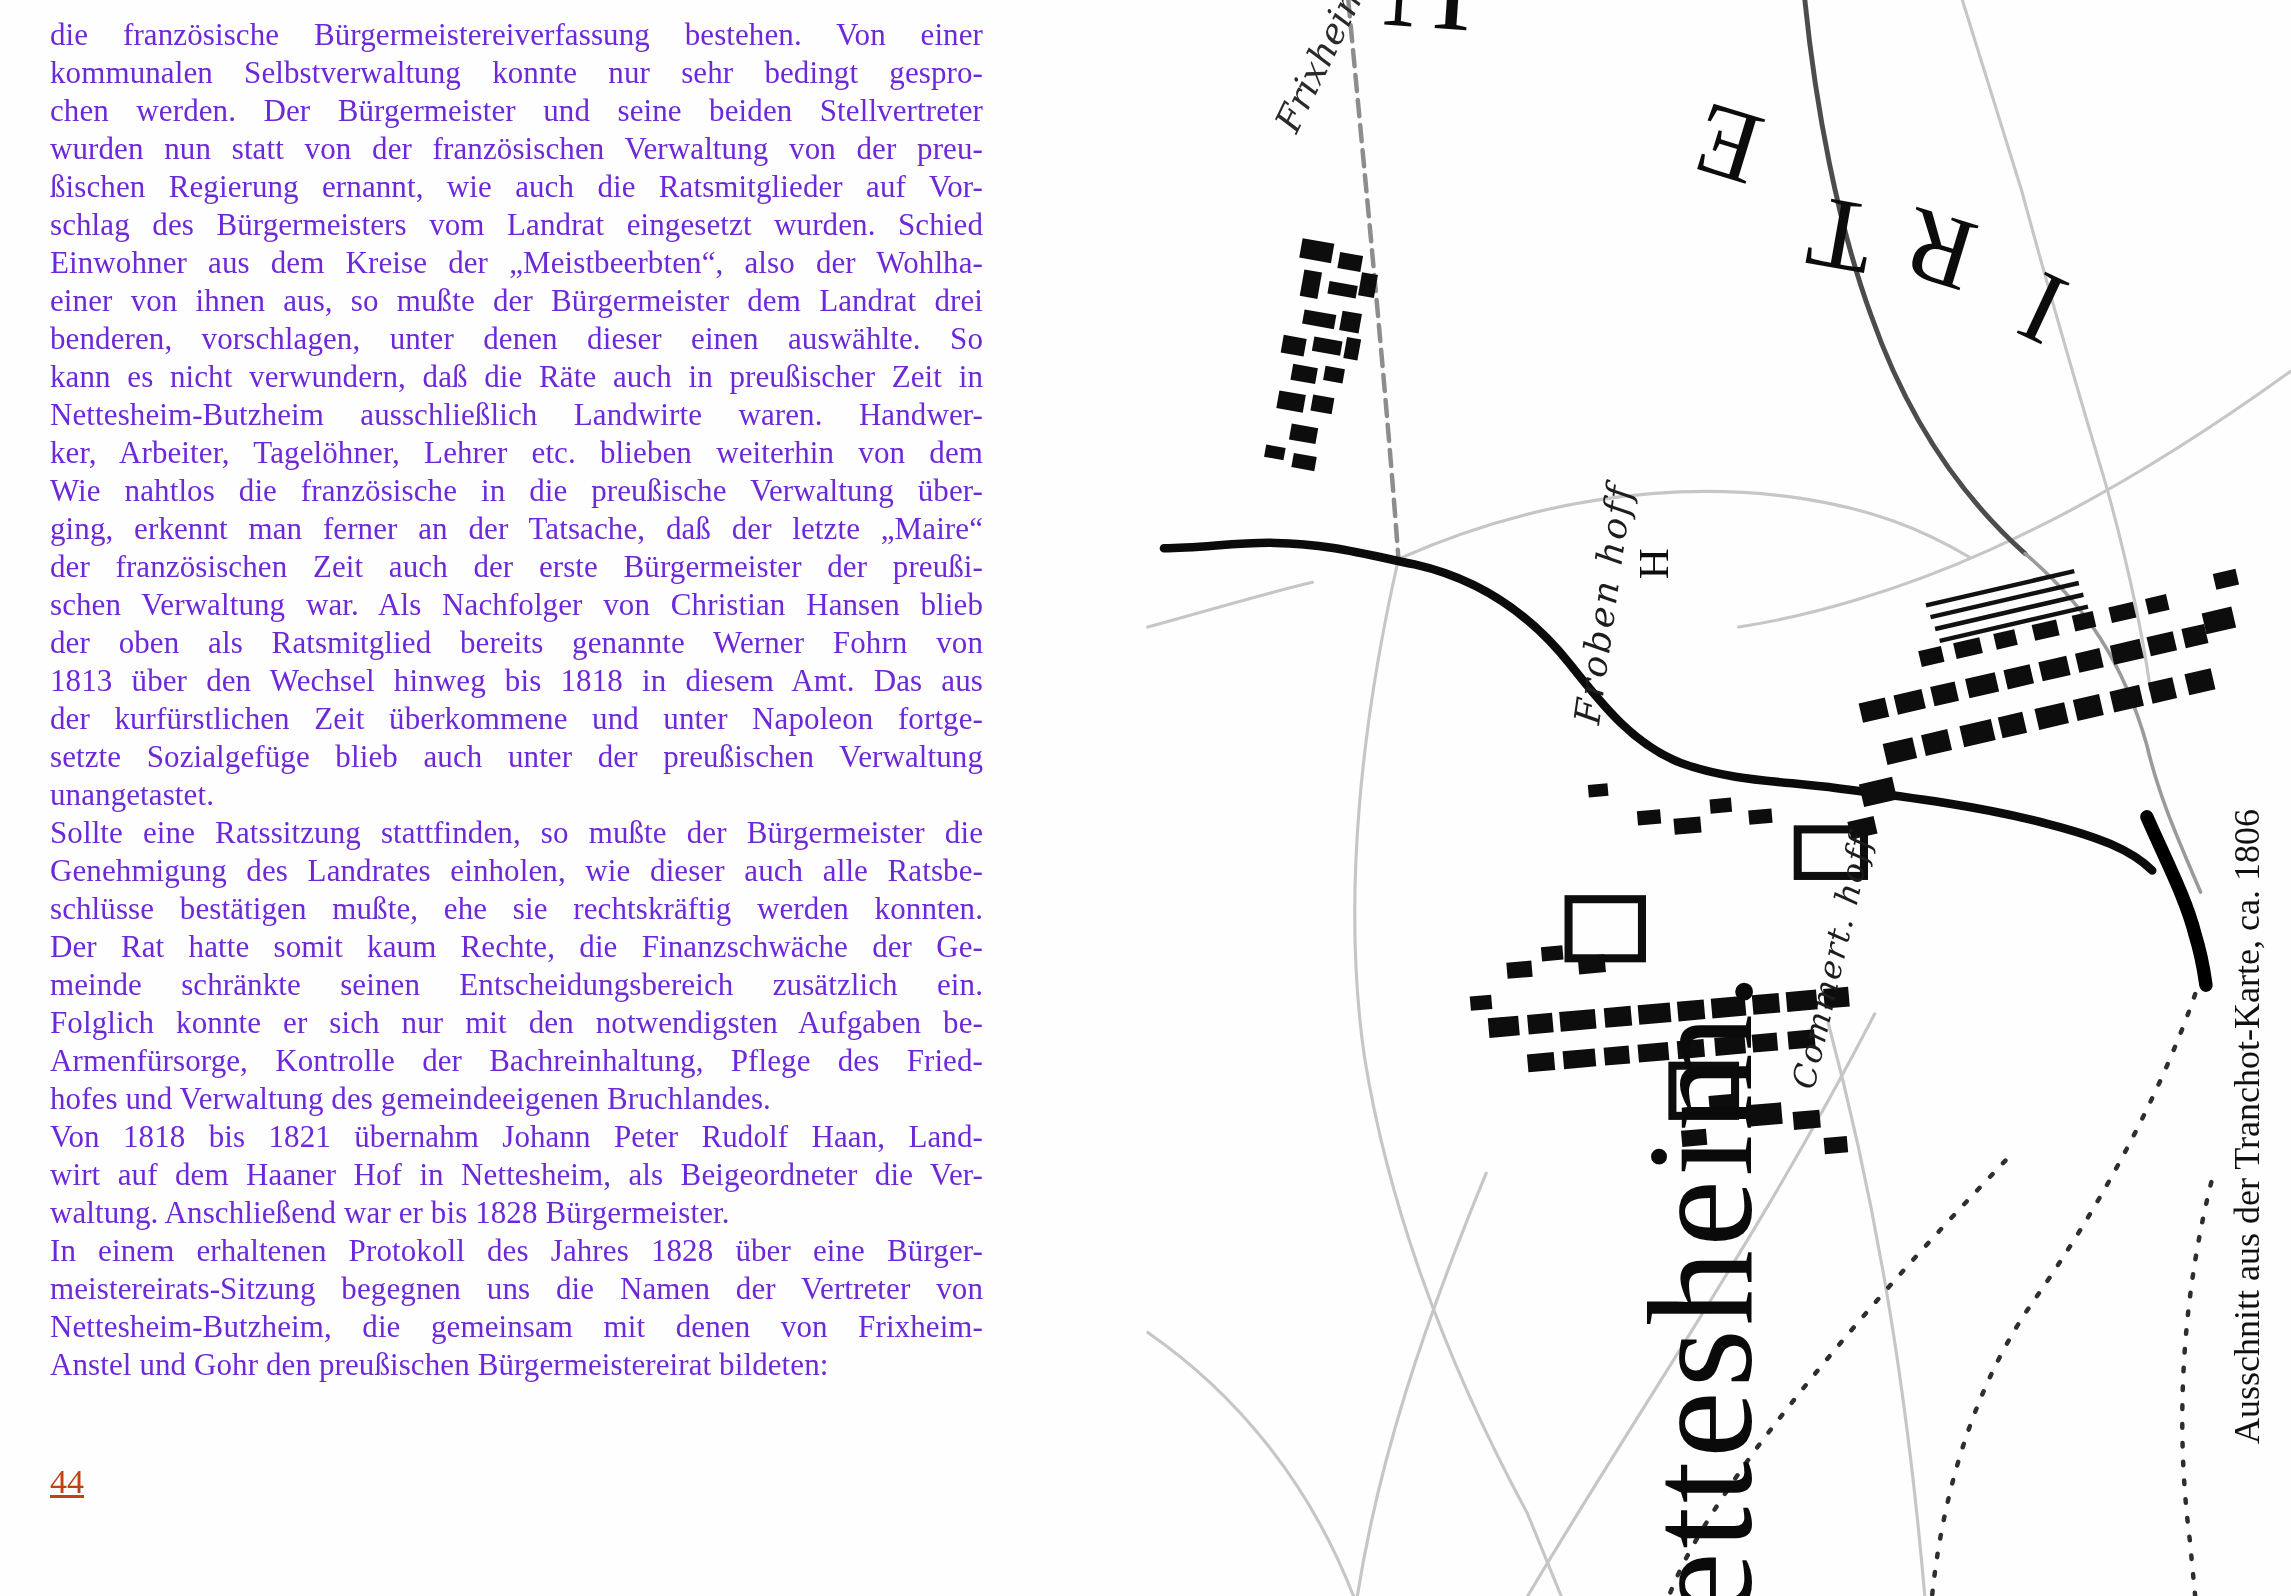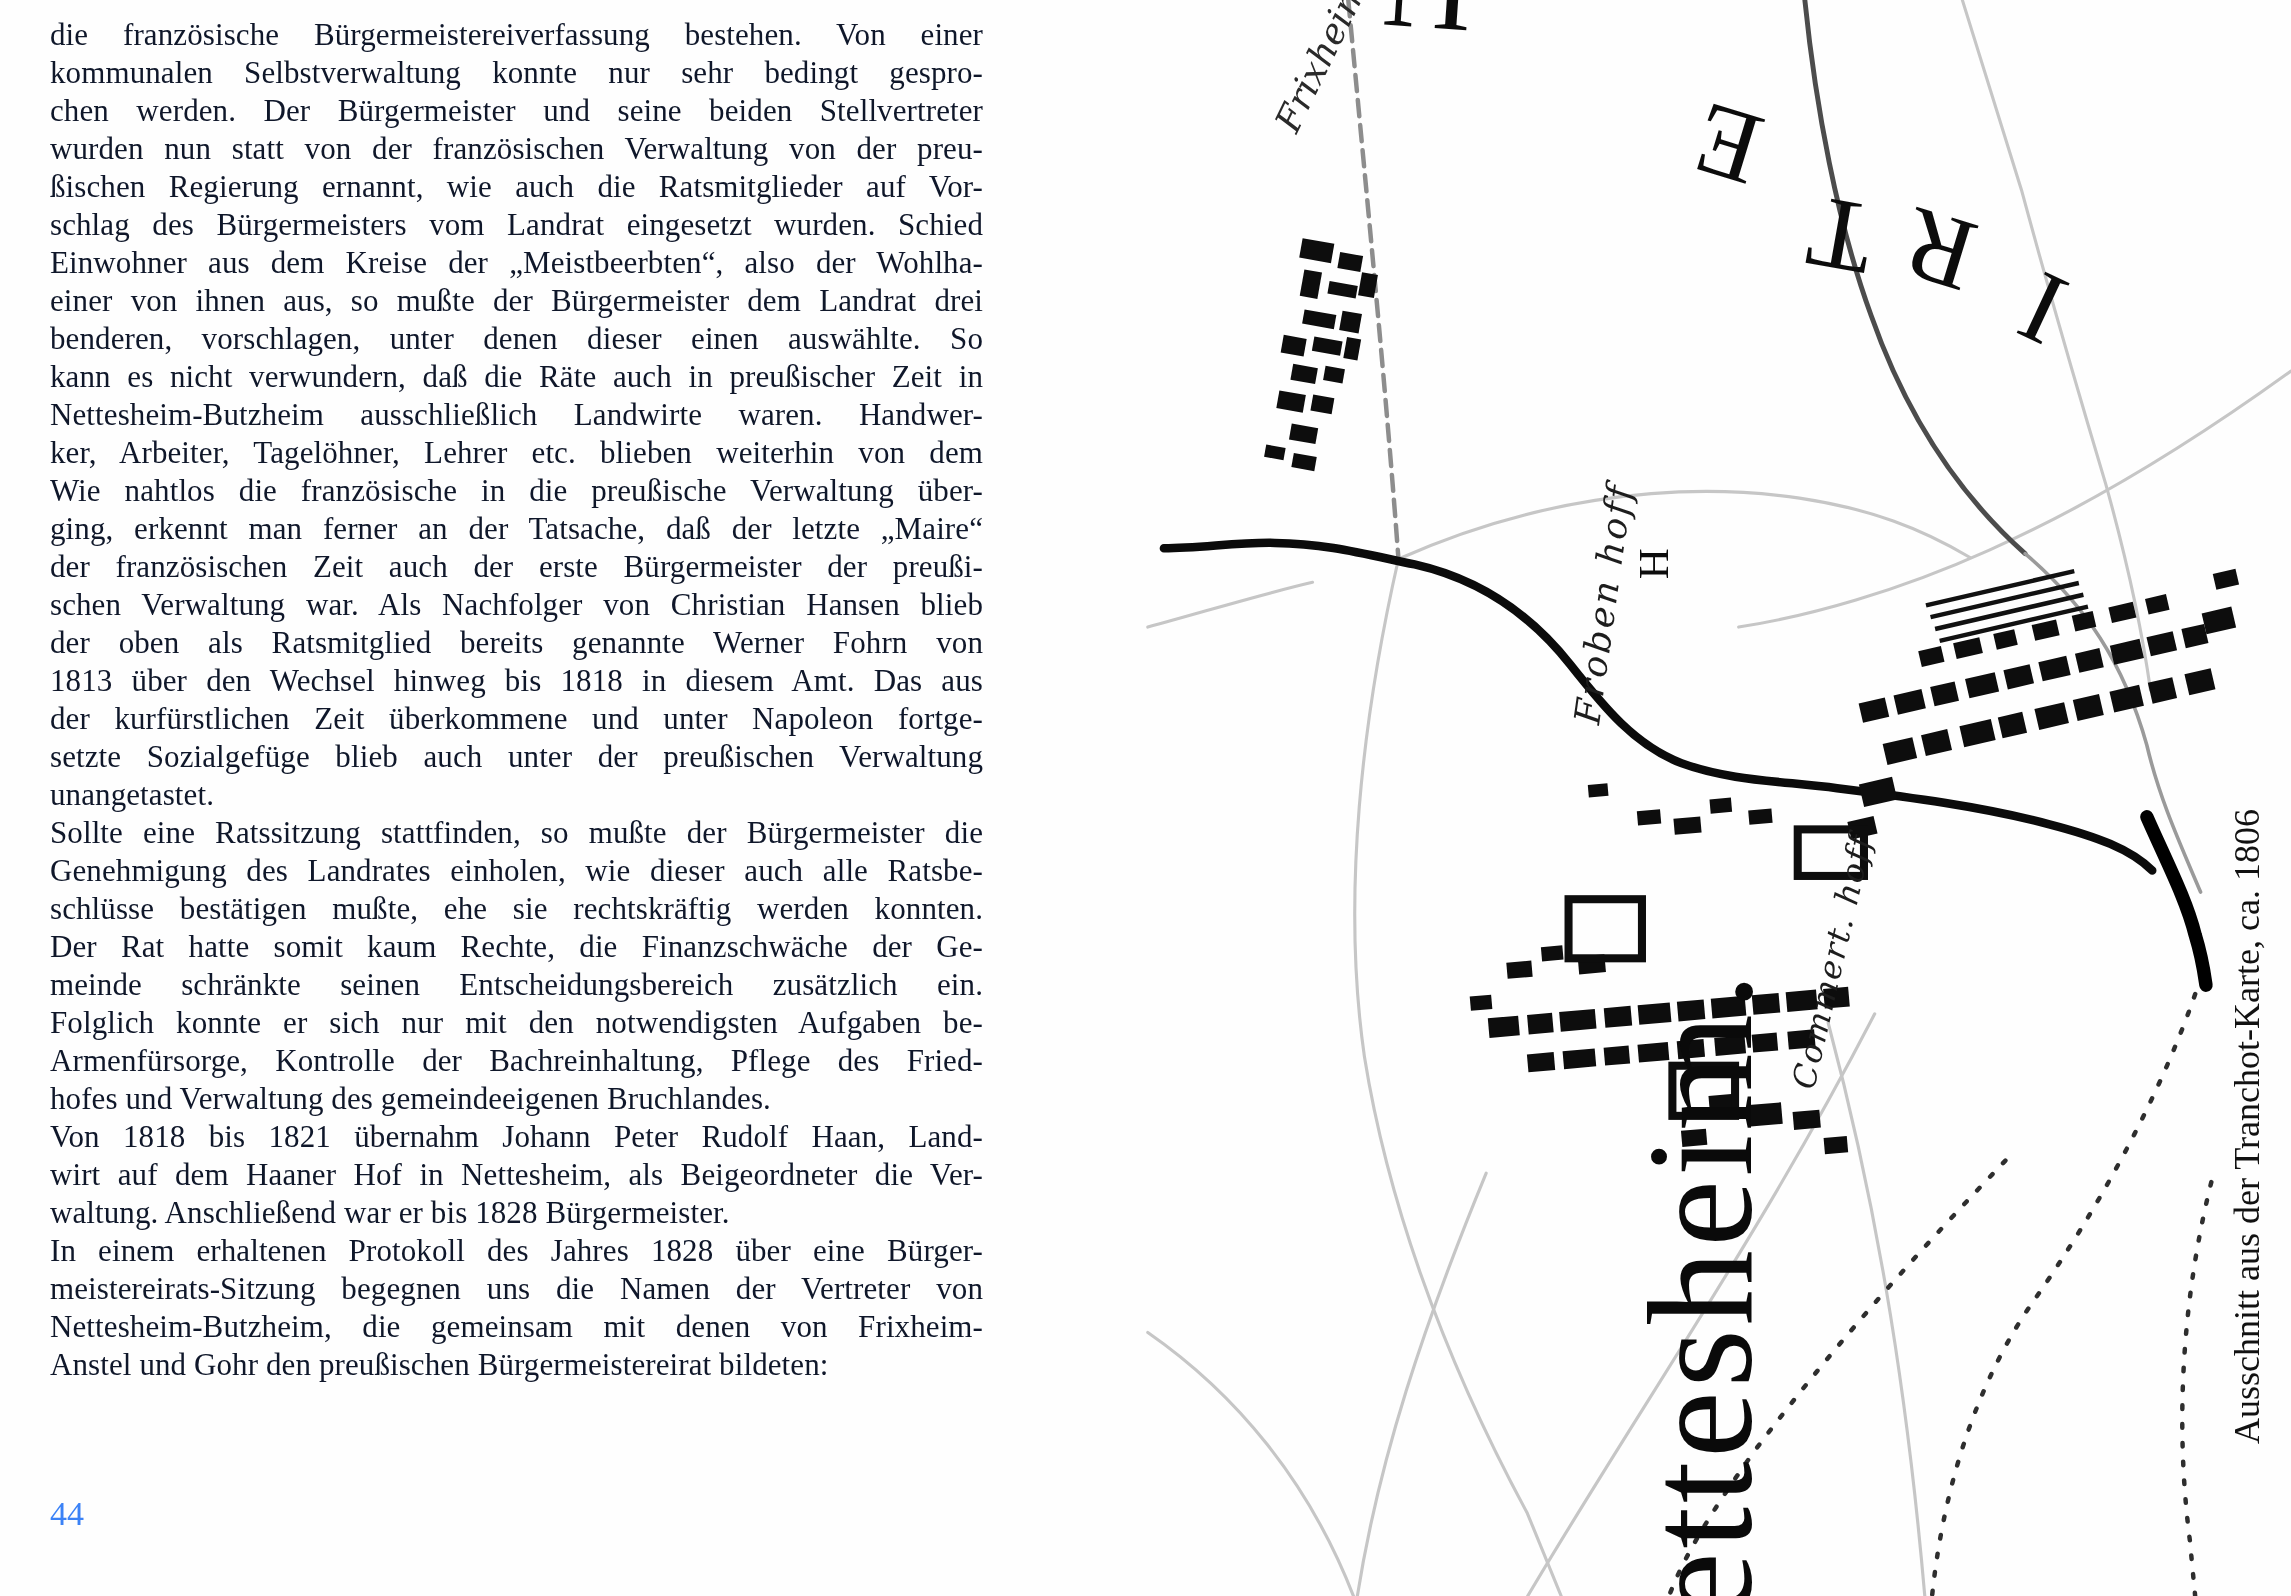--- a/index.html
+++ b/index.html
@@ -1,23 +1,23 @@
 <!DOCTYPE html>
 <html style="font-size:14.3px"><head>
 <meta charset="utf-8">
 <style>
   html,body{margin:0;padding:0;}
   body{width:2292px;height:1597px;background:#ffffff;overflow:hidden;
        font-family:"Liberation Serif",serif;color:#151515;}
   .page{position:absolute;inset:0;background:#fefefe;}
   .textcol{position:absolute;left:50px;top:16px;width:933px;}
   .ln{font-size:31px;line-height:38px;text-align:justify;text-align-last:justify;
-      letter-spacing:0.1px;color:#0f172a;}
+      letter-spacing:0.1px;color:#6d28d9;}
   .ln.end{text-align-last:left;}
-  .pagenum{position:absolute;left:50px;top:1495px;font-size:34px;color:#3b82f6;}
+  .pagenum{position:absolute;left:50px;top:1463px;font-size:34px;color:#c2410c;text-decoration:underline;}
   svg.map{position:absolute;left:1146px;top:0;width:1145px;height:1597px;}
   .caption{position:absolute;left:1900px;top:1103px;width:699px;height:47px;
            transform:rotate(-90deg);font-size:36px;text-align:center;
            white-space:nowrap;color:#111;}
   .script{font-style:italic;}
 </style>
 </head>
 <body>
 
 <div class="page">

